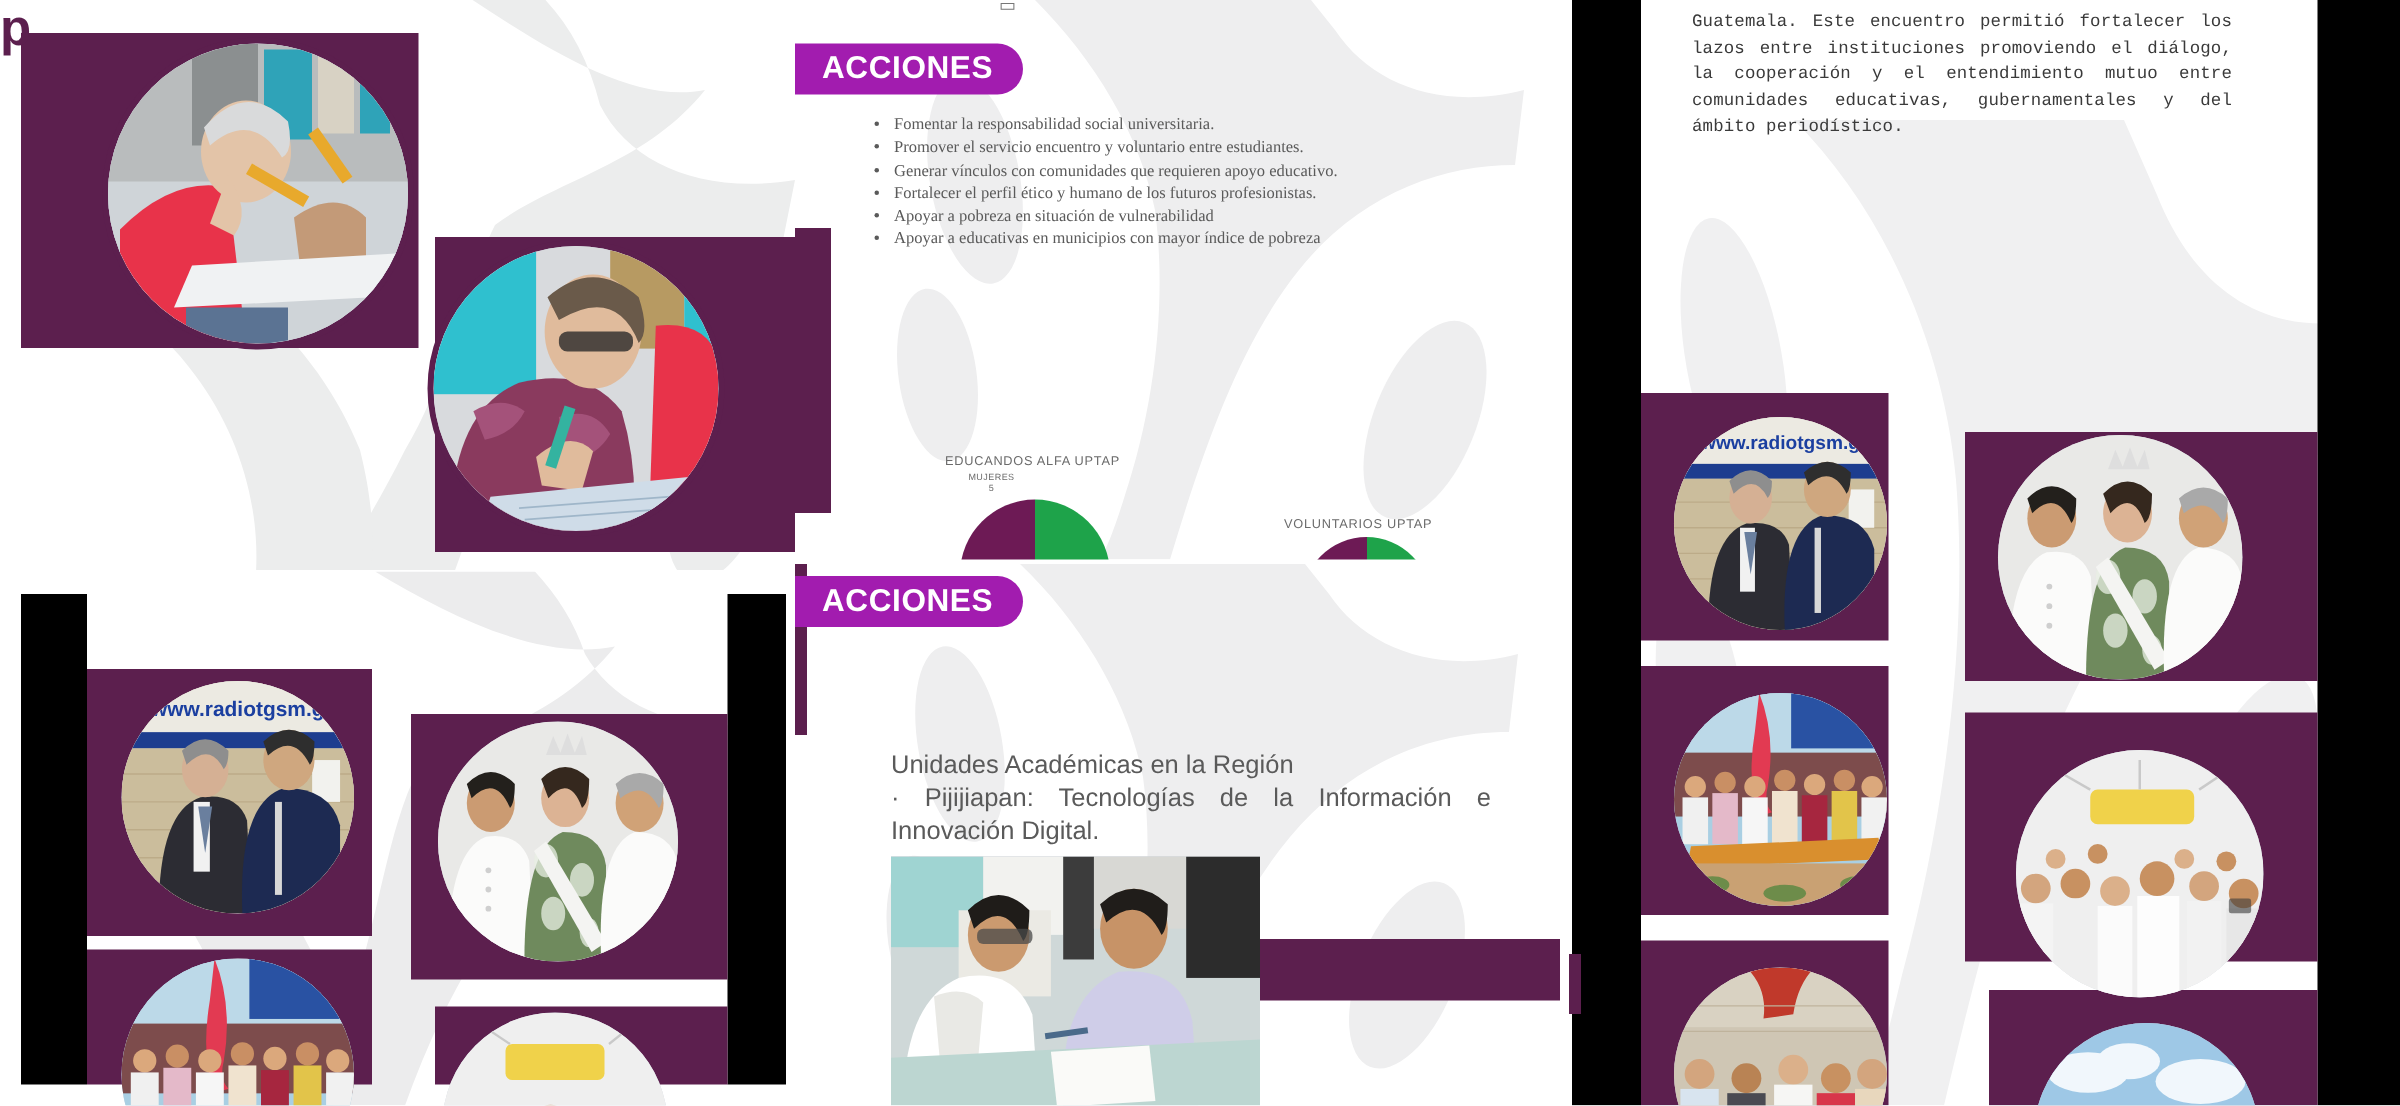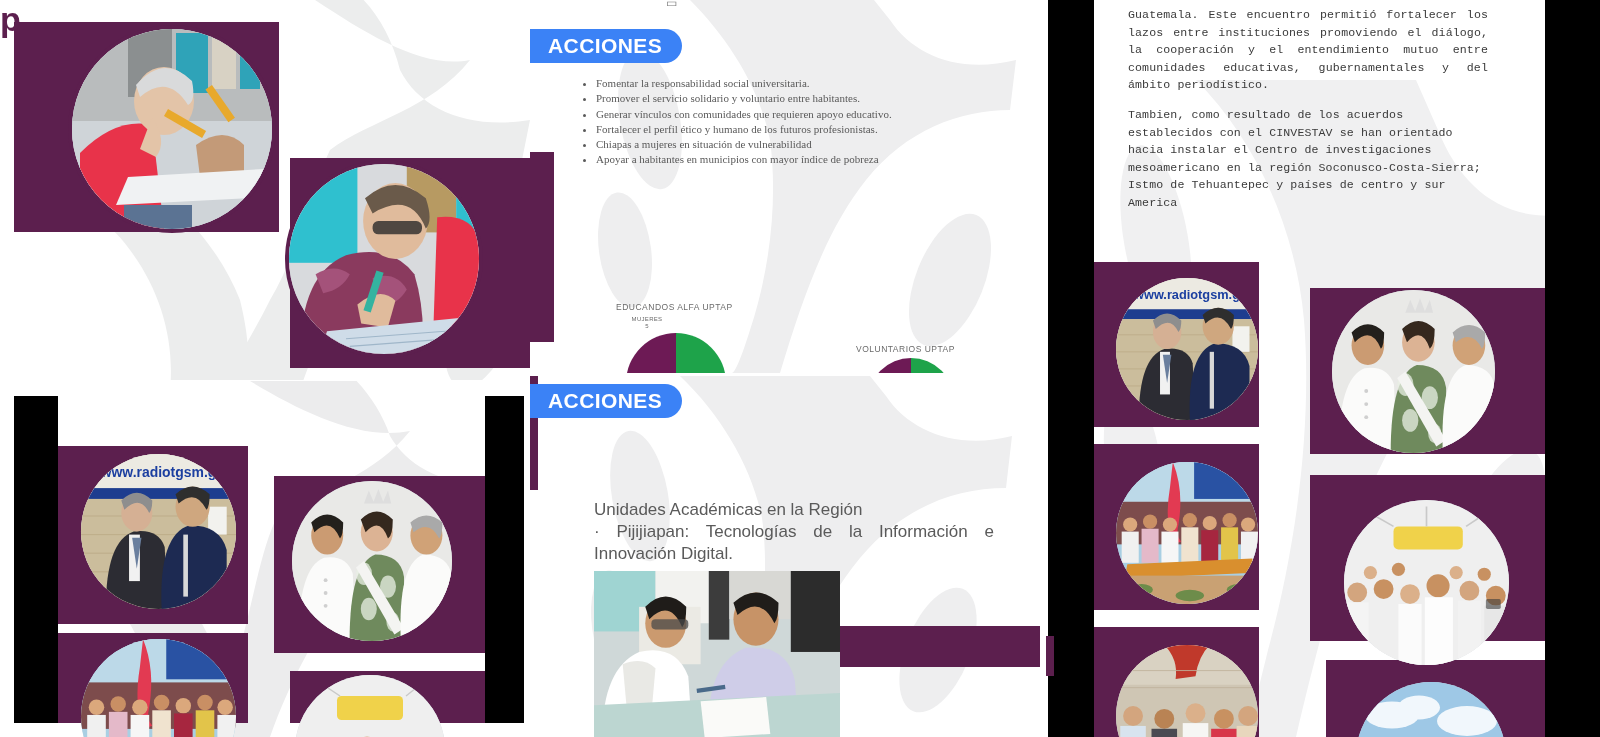--- a/index.html
+++ b/index.html
@@ -45,21 +45,21 @@
     border-radius: 50%;
     overflow: hidden;
     background: #cfd6dd;
   }
   .photo-circle .ph { width: 100%; height: 100%; display: block; }
 
   
   .acciones-pill {
     position: absolute;
     height: 34px;
-    background: #3b82f6;
+    background: #a21caf;
     border-radius: 0 18px 18px 0;
     display: flex; align-items: center;
     padding: 0 20px 0 18px;
     color: #ffffff;
     font-size: 21px;
     font-weight: bold;
     letter-spacing: 0.4px;
     font-family: "Liberation Sans", sans-serif;
   }
 
@@ -355,29 +355,29 @@
 
     <div class="purple-block" style="left:-6px; top:152px; width:30px; height:190px;"></div>
 
     <div class="tiny-dash" style="left:136px; top:-4px;">▭</div>
 
     <div class="acciones-pill" style="left:0px; top:29px;">ACCIONES</div>
 
     <div class="bullets" style="left:46px; top:76px; width:440px;">
       <ul>
         <li class="nojust">Fomentar la responsabilidad social universitaria.</li>
-        <li>Promover el servicio solidario y voluntario entre habitantes.</li>
+        <li>Promover el servicio encuentro y voluntario entre estudiantes.</li>
         <li>Generar vínculos con comunidades que requieren apoyo educativo.</li>
         <li>Fortalecer el perfil ético y humano de los futuros profesionistas.</li>
-        <li class="nojust">Chiapas a mujeres en situación de vulnerabilidad</li>
-        <li>Apoyar a habitantes en municipios con mayor índice de pobreza</li>
+        <li class="nojust">Apoyar a pobreza en situación de vulnerabilidad</li>
+        <li>Apoyar a educativas en municipios con mayor índice de pobreza</li>
       </ul>
     </div>
 
-    <div class="chart-wrap" style="left:76px; top:302px; width:200px; height:71px;">
+    <div class="chart-wrap" style="left:90px; top:302px; width:200px; height:71px;">
       <div class="chart-title" style="left:10px; top:0px;">EDUCANDOS ALFA UPTAP</div>
       <div class="chart-sub" style="left:16px; top:14px; width:50px;">
         <span>MUJERES</span><br>
         <span>5</span>
       </div>
       <div class="pie" style="left:20px; top:31px; width:100px; height:100px;
                   background: conic-gradient(#1ea34a 0deg 150deg, #6d1a55 150deg 360deg);"></div>
     </div>
 
     <div class="chart-wrap" style="left:310px; top:318px; width:200px; height:55px;">
@@ -443,21 +443,20 @@
           <path d="M150 80 C210 140 250 230 258 320 C266 420 252 540 222 650 C210 700 200 737 198 737 L250 737 C280 610 310 500 360 420 C414 336 470 300 530 300 L540 210 C470 230 418 196 392 130 L370 80 Z"></path>
           <ellipse cx="110" cy="240" rx="32" ry="96" transform="rotate(-10 110 240)"></ellipse>
           <ellipse cx="88" cy="470" rx="28" ry="86" transform="rotate(-8 88 470)"></ellipse>
           <ellipse cx="450" cy="540" rx="36" ry="96" transform="rotate(22 450 540)"></ellipse>
         </g>
       </svg>
     </div>
 
     <div class="body-copy" style="left:82px; top:6px; width:360px;">
       <p>Guatemala. Este encuentro permitió fortalecer los lazos entre instituciones promoviendo el diálogo, la cooperación y el entendimiento mutuo entre comunidades educativas, gubernamentales y del ámbito periodístico.</p>
-      <p class="last">Tambien, como resultado de los acuerdos establecidos con el CINVESTAV se han orientado hacia instalar el Centro de investigaciones mesoamericano en la región Soconusco-Costa-Sierra; Istmo de Tehuantepec y países de centro y sur America</p>
     </div>
 
     <div class="blackbar" style="left:2px;   top:0px; width:46px; height:737px;"></div>
     <div class="blackbar" style="left:499px; top:0px; width:55px; height:737px;"></div>
 
     <div class="purple-block" style="left:48px; top:262px; width:165px; height:165px;"></div>
     <div class="purple-block" style="left:264px; top:288px; width:235px; height:166px;"></div>
     <div class="purple-block" style="left:48px; top:444px; width:165px; height:166px;"></div>
     <div class="purple-block" style="left:264px; top:475px; width:235px; height:166px;"></div>
     <div class="purple-block" style="left:48px; top:627px; width:165px; height:110px;"></div>

